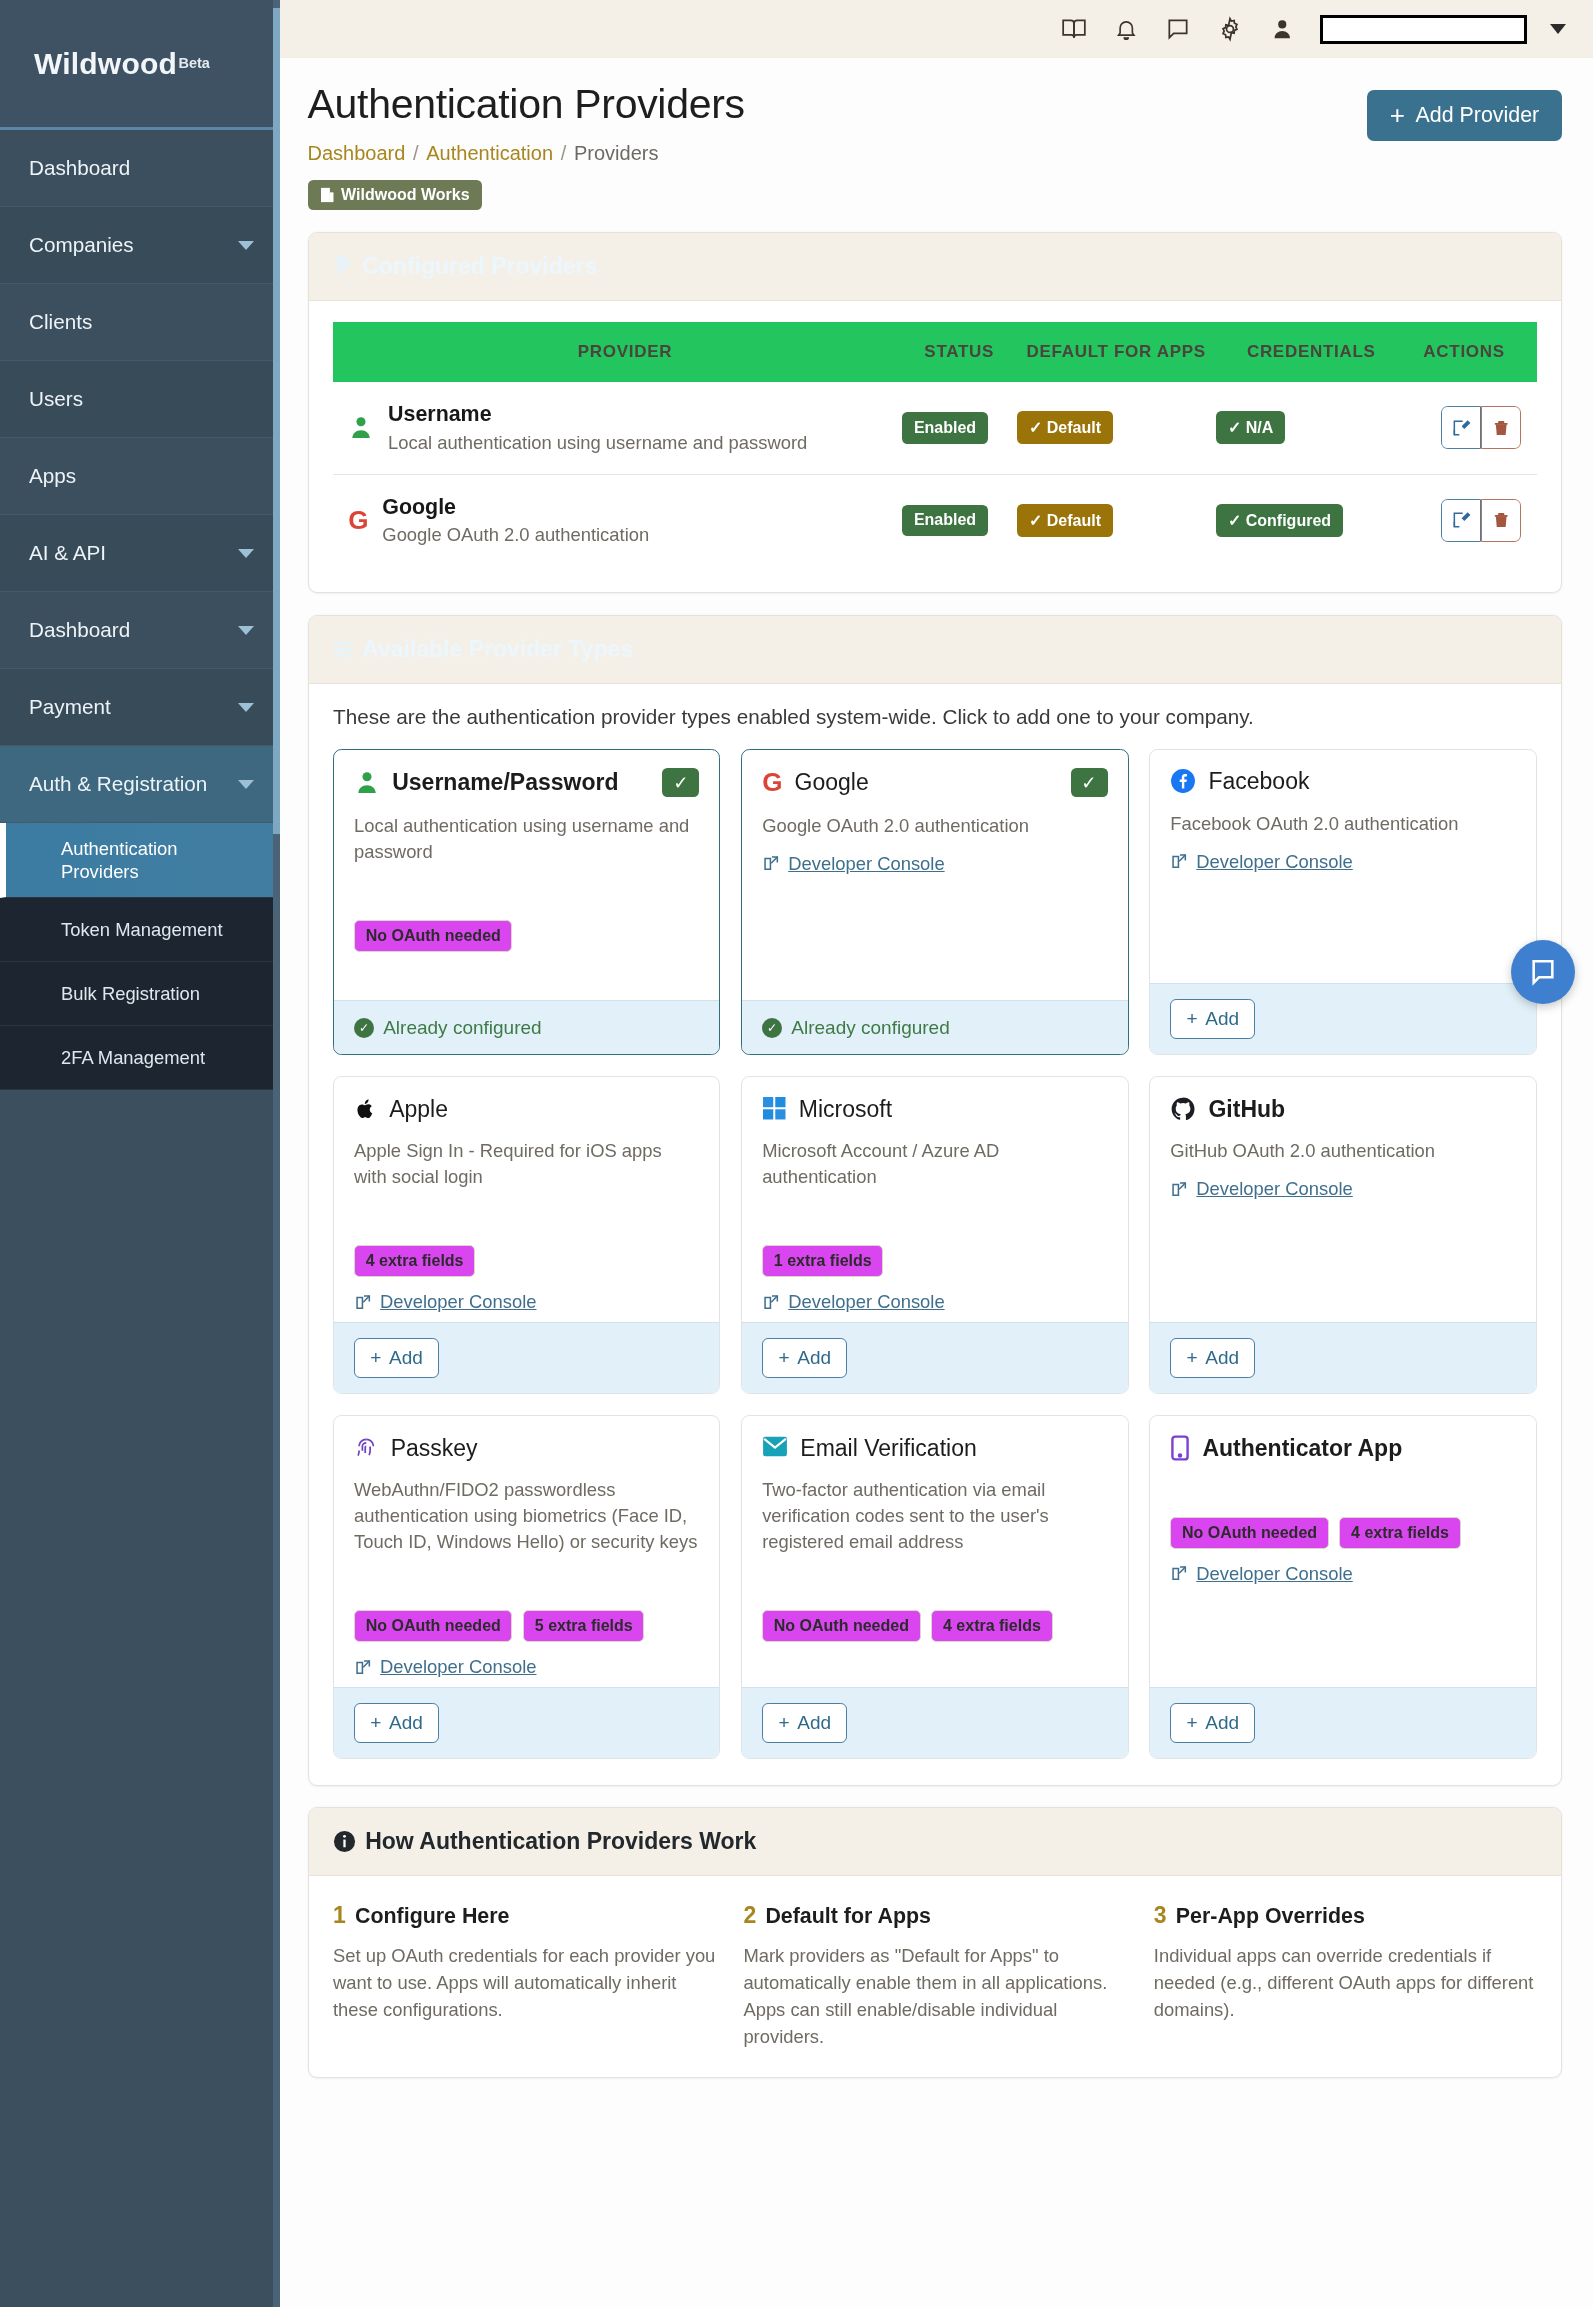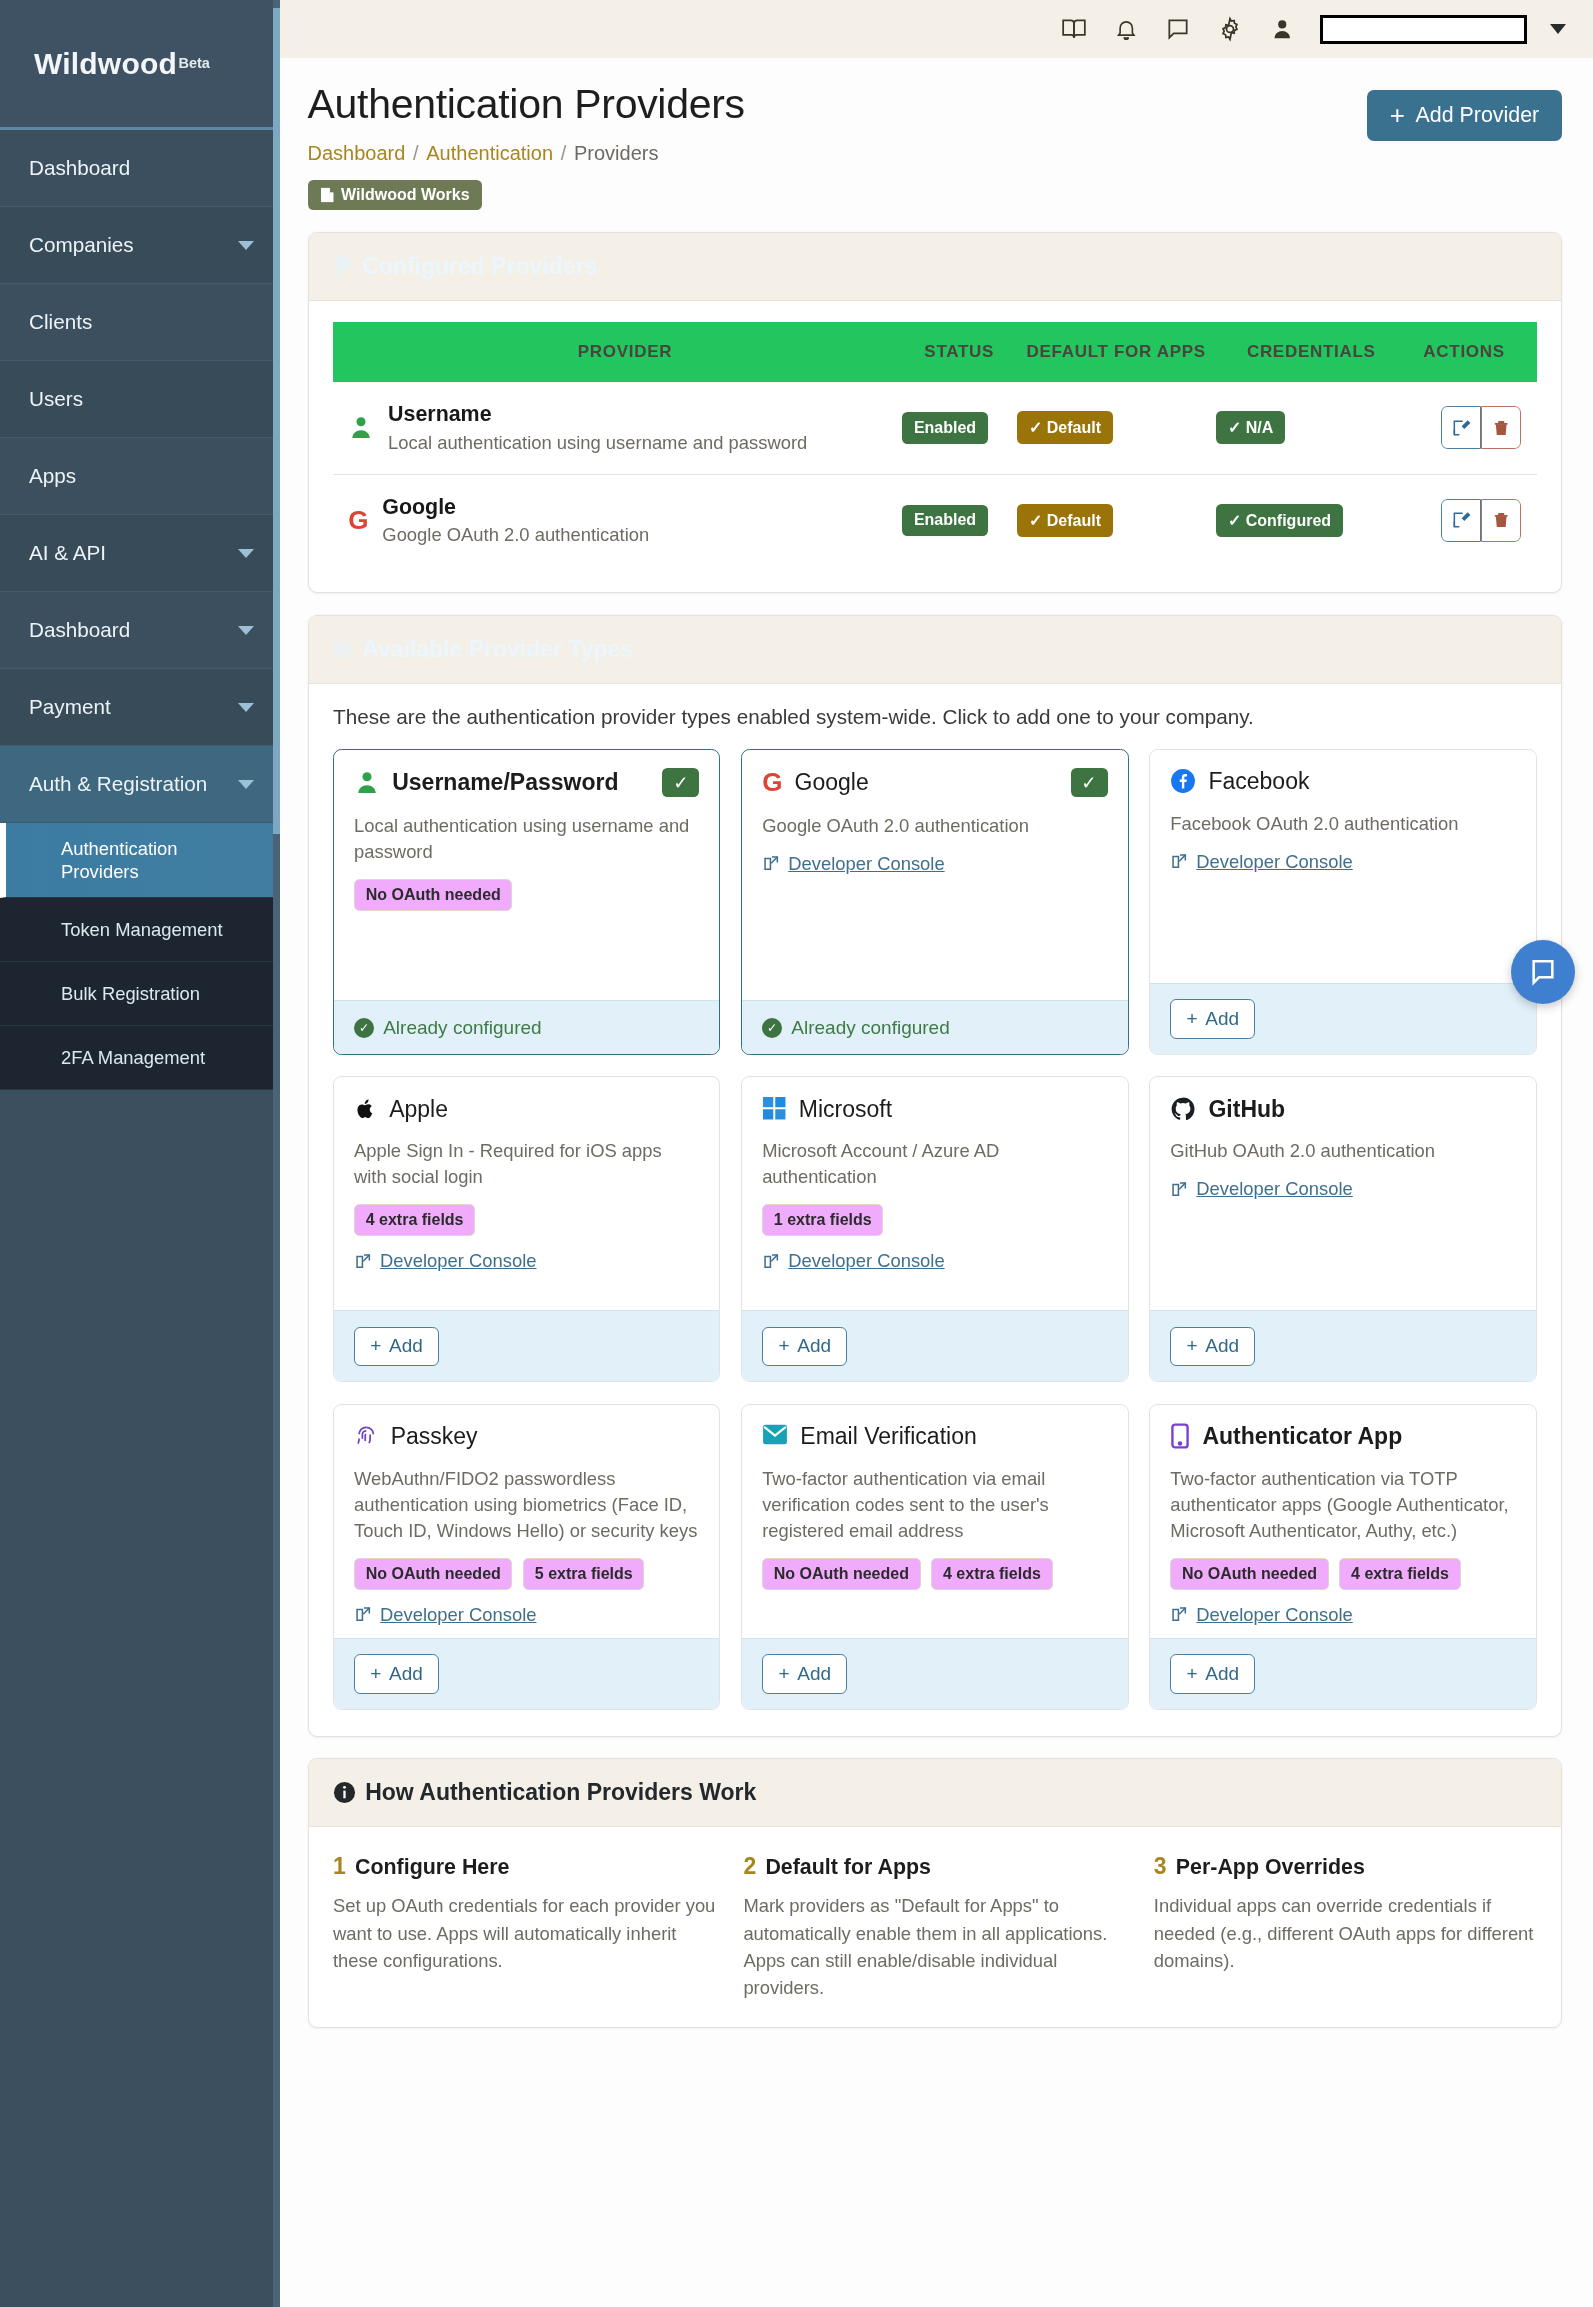--- a/index.html
+++ b/index.html
@@ -224,22 +224,22 @@
   .tc-title { display:flex; align-items:flex-start; gap: 12.2px; font-size: 23px; color: #1c1c1c; font-weight: 400;}
   .tc-title.bold { font-weight: 700; }
   .tc-check {
     width: 37px; height: 29px; background: #3e7442; border-radius: 5.4px;
     display:flex; align-items:center; justify-content:center; color:#fff; font-size: 18.4px;
   }
   .tc-desc { font-size: 18.4px; color: #6f6b63; margin-top: 15.3px; line-height: 1.42; }
   .tc-tags { margin-top: 13.8px; display: flex; gap: 10.7px; flex-wrap: wrap;}
   .tc-tag {
     font-size: 16px; font-weight: 700; color: #2b2b2b;
-    background: #f0abfc; border: 0.8px solid #ded7c9;
-    padding: 6.1px 10.7px; border-radius: 5.4px;
+    background: #d946ef; border: 0.8px solid #ded7c9;
+    padding: 6.1px 10.7px; border-radius: 5.4px; margin-top: 41px;
   }
   .tc-link {
     margin-top: 13.8px; display: inline-flex; align-items:center; gap: 7.7px;
     font-size: 18.4px; color: #3f6f8c; text-decoration: underline; cursor: pointer;
   }
   .tc-foot {
     background: #e2f0f9;
     border-top: 0.8px solid #cfe2ee;
     padding: 15.3px 20px;
   }
@@ -753,21 +753,20 @@
               <div class="tc-body">
                 <div class="tc-head">
                   <div class="tc-title bold">
                     <svg width="20" height="26" viewBox="0 0 18 24" fill="none" stroke="#7b3fd4" stroke-width="2.2">
                       <rect x="2" y="1.5" width="14" height="21" rx="2.5"></rect>
                       <circle cx="9" cy="19" r="1" fill="#7b3fd4"></circle>
                     </svg>
                     <span>Authenticator App</span>
                   </div>
                 </div>
-                <div class="tc-desc">Two-factor authentication via TOTP authenticator apps (Google Authenticator, Microsoft Authenticator, Authy, etc.)</div>
                 <div class="tc-tags">
                   <span class="tc-tag">No OAuth needed</span>
                   <span class="tc-tag">4 extra fields</span>
                 </div>
                 <div class="tc-link">
                   <svg width="18.4" height="18.4" viewBox="0 0 24 24" fill="none" stroke="#3f6f8c" stroke-width="2">
                     <path d="M4 6h7v14H4z"></path>
                       <path d="M13 4h7v7"></path>
                       <path d="M20 4l-8 8"></path>
                   </svg>

